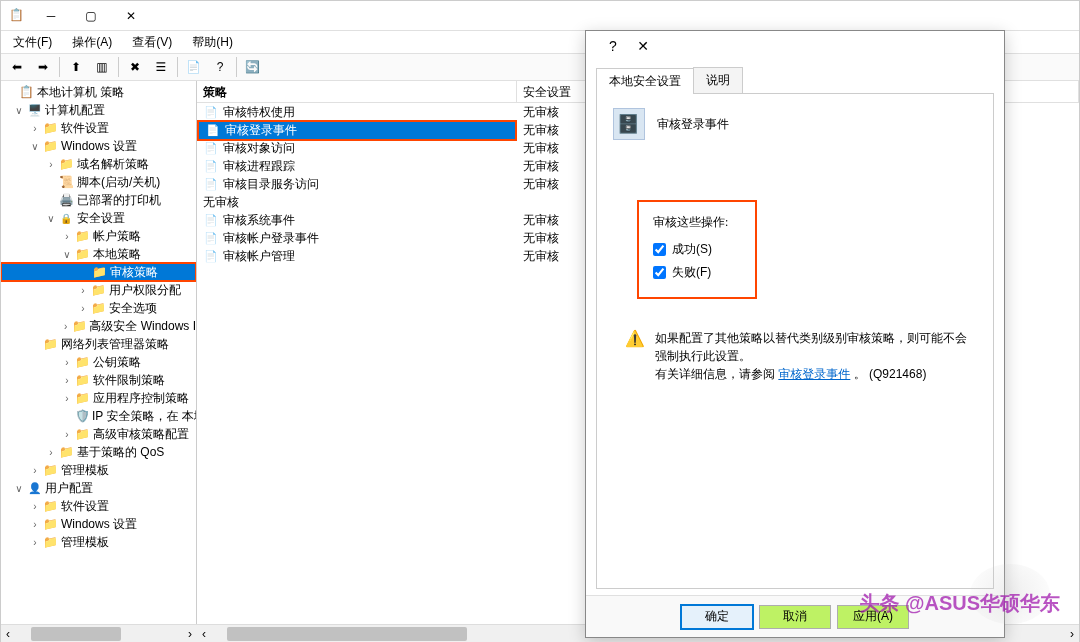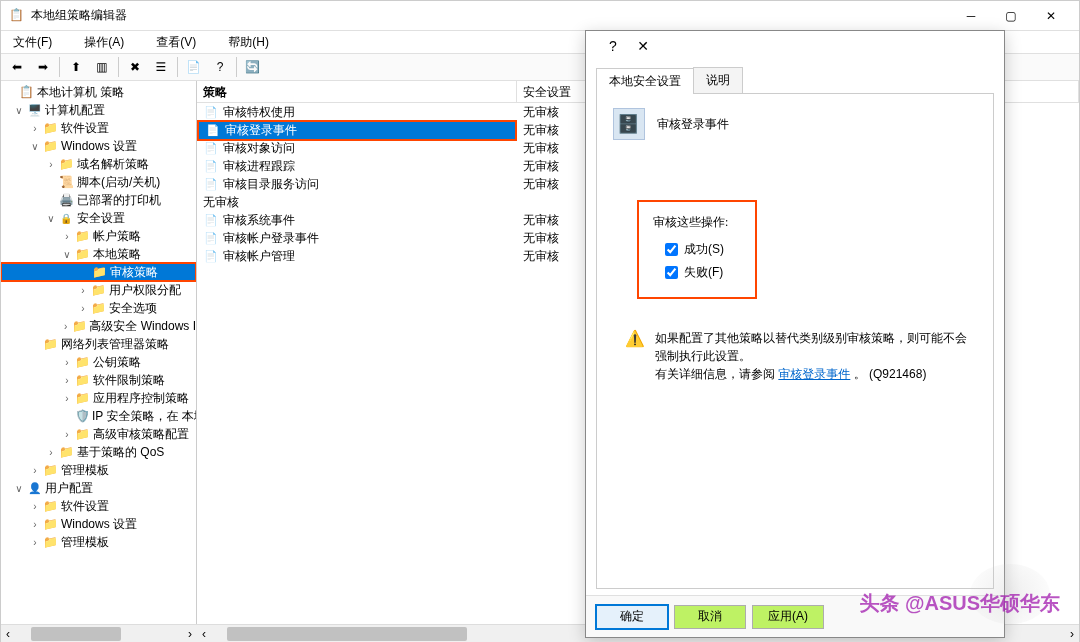--- a/index.html
+++ b/index.html
@@ -6,21 +6,21 @@
 body { background: #fff; width: 1080px; height: 642px; overflow: hidden; position: relative; }
 
 
 .main-window { width: 1080px; height: 642px; border: 1px solid #ccc; display: flex; flex-direction: column; }
 .titlebar { height: 30px; display: flex; align-items: center; padding: 0 8px; border-bottom: 1px solid #e0e0e0; }
 .titlebar .icon { width: 16px; height: 16px; margin-right: 6px; display: inline-block; }
 .titlebar .title { flex: 1; }
 .win-controls { display: flex; gap: 0; }
 .win-btn { width: 40px; height: 28px; display: flex; align-items: center; justify-content: center; cursor: pointer; }
 
-.menubar { height: 22px; display: flex; align-items: center; padding: 0 6px; gap: 20px; }
+.menubar { height: 22px; display: flex; align-items: center; padding: 0 6px; gap: 8px; }
 .menu-item { padding: 2px 6px; cursor: pointer; }
 
 .toolbar { height: 28px; display: flex; align-items: center; padding: 0 4px; gap: 2px; border-top: 1px solid #e0e0e0; border-bottom: 1px solid #e0e0e0; background: #fafafa; }
 .tool-btn { width: 24px; height: 22px; display: flex; align-items: center; justify-content: center; cursor: pointer; border: 1px solid transparent; }
 .tool-sep { width: 1px; height: 20px; background: #ccc; margin: 0 2px; }
 
 .content-area { flex: 1; display: flex; overflow: hidden; }
 .tree-pane { width: 196px; border-right: 1px solid #ccc; overflow-y: auto; overflow-x: hidden; padding: 2px 0; background: #fff; }
 .list-pane { flex: 1; display: flex; flex-direction: column; overflow: hidden; }
 
@@ -58,41 +58,40 @@
 .dlg-title .help, .dlg-title .close { width: 30px; height: 28px; display: flex; align-items: center; justify-content: center; cursor: pointer; font-size: 14px; }
 .dlg-body { flex: 1; padding: 6px 10px; display: flex; flex-direction: column; }
 .tab-strip { display: flex; border-bottom: 1px solid #ccc; }
 .tab { padding: 4px 12px; border: 1px solid #ccc; border-bottom: none; margin-right: -1px; background: #f4f4f4; cursor: pointer; }
 .tab.active { background: #fff; position: relative; top: 1px; }
 .tab-content { flex: 1; border: 1px solid #ccc; border-top: none; padding: 14px 16px; position: relative; }
 .policy-header { display: flex; align-items: center; gap: 12px; margin-bottom: 60px; }
 .policy-icon { width: 32px; height: 32px; background: #d9e6f2; border: 1px solid #b0c4de; display: flex; align-items: center; justify-content: center; font-size: 18px; }
 .audit-box { border: 2px solid #ff4500; padding: 12px 14px 10px; width: 120px; margin-left: 24px; margin-bottom: 30px; }
 .audit-box .lbl { margin-bottom: 10px; font-family: Liberation Serif, serif; }
-.chk-row { display: flex; align-items: center; gap: 6px; margin: 6px 12px; }
+.chk-row { display: flex; align-items: center; gap: 6px; margin: 6px 0; }
 .chk-row input { width: 13px; height: 13px; }
 .note-block { display: flex; gap: 10px; margin-left: 12px; margin-right: 4px; }
 .warn-icon { width: 20px; height: 20px; color: #f90; font-size: 16px; }
 .note-text { flex: 1; line-height: 1.5; }
 .note-text a { color: #0066cc; text-decoration: underline; cursor: pointer; }
-.dlg-buttons { height: 42px; display: flex; align-items: center; justify-content: flex-start; padding: 0 10px; gap: 6px; border-top: 1px solid #e0e0e0; background: #f9f9f9; }
+.dlg-buttons { height: 42px; display: flex; align-items: center; justify-content: center; padding: 0 10px; gap: 6px; border-top: 1px solid #e0e0e0; background: #f9f9f9; }
 .dlg-btn { min-width: 72px; height: 24px; border: 1px solid #adadad; background: #bef264; cursor: pointer; padding: 0 10px; }
 .dlg-btn.primary { border-color: #0078d7; background: #e5f1fb; box-shadow: 0 0 0 1px #0078d7; }
 
 .watermark { position: absolute; right: 20px; bottom: 25px; font-size: 20px; font-weight: bold; color: #a21caf; pointer-events: none; opacity: .75; }
 .wm-logo { position: absolute; right: 30px; bottom: 18px; width: 80px; height: 60px; background: radial-gradient(circle, rgba(200,200,200,.3), rgba(200,200,200,0)); border-radius: 50%; pointer-events: none; }
 </style>
 </head>
 <body>
 
 <div class="main-window">
 
   <div class="titlebar">
     <span class="icon">📋</span>
-    <span class="title">本地组策略编辑器</span>
     <div class="win-controls">
       <div class="win-btn">─</div>
       <div class="win-btn">▢</div>
       <div class="win-btn">✕</div>
     </div>
   </div>
 
   <div class="menubar">
     <span class="menu-item">文件(F)</span>
     <span class="menu-item">操作(A)</span>

